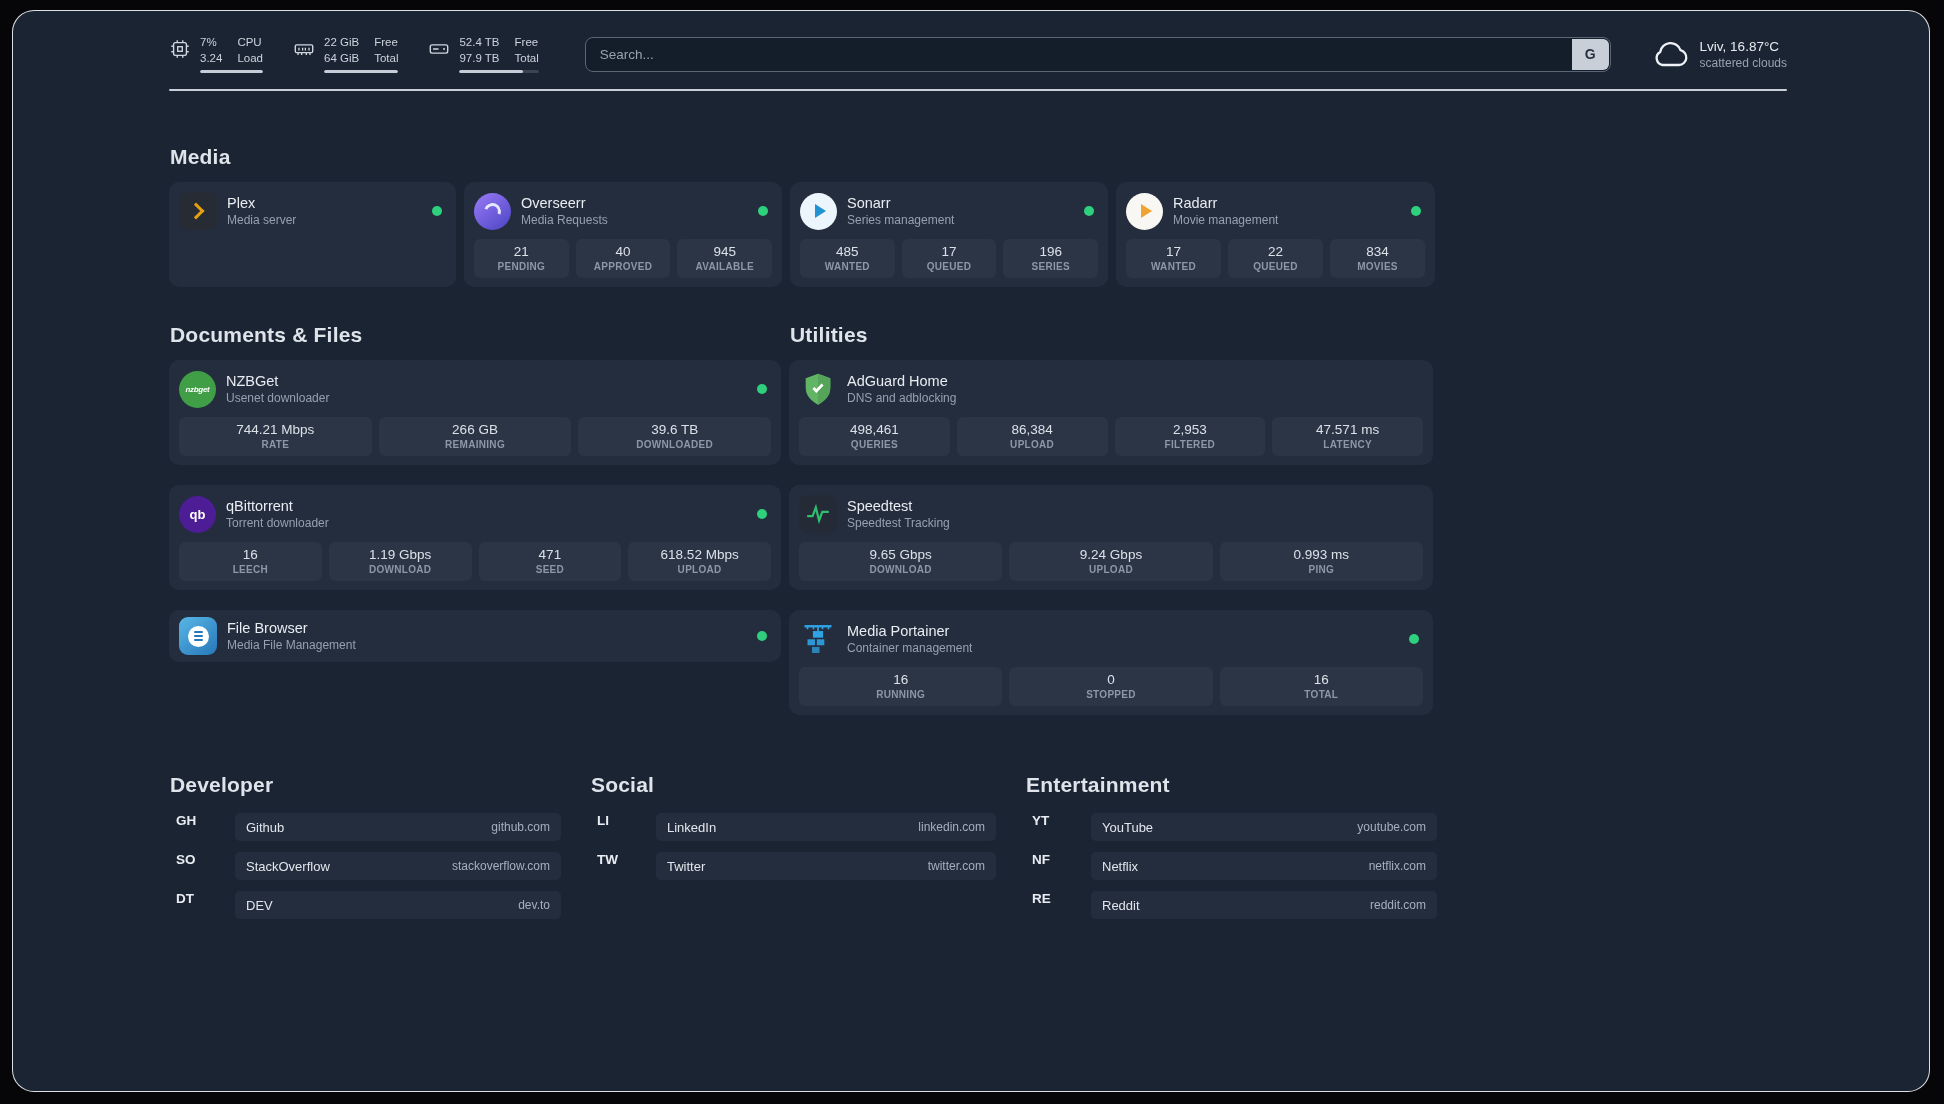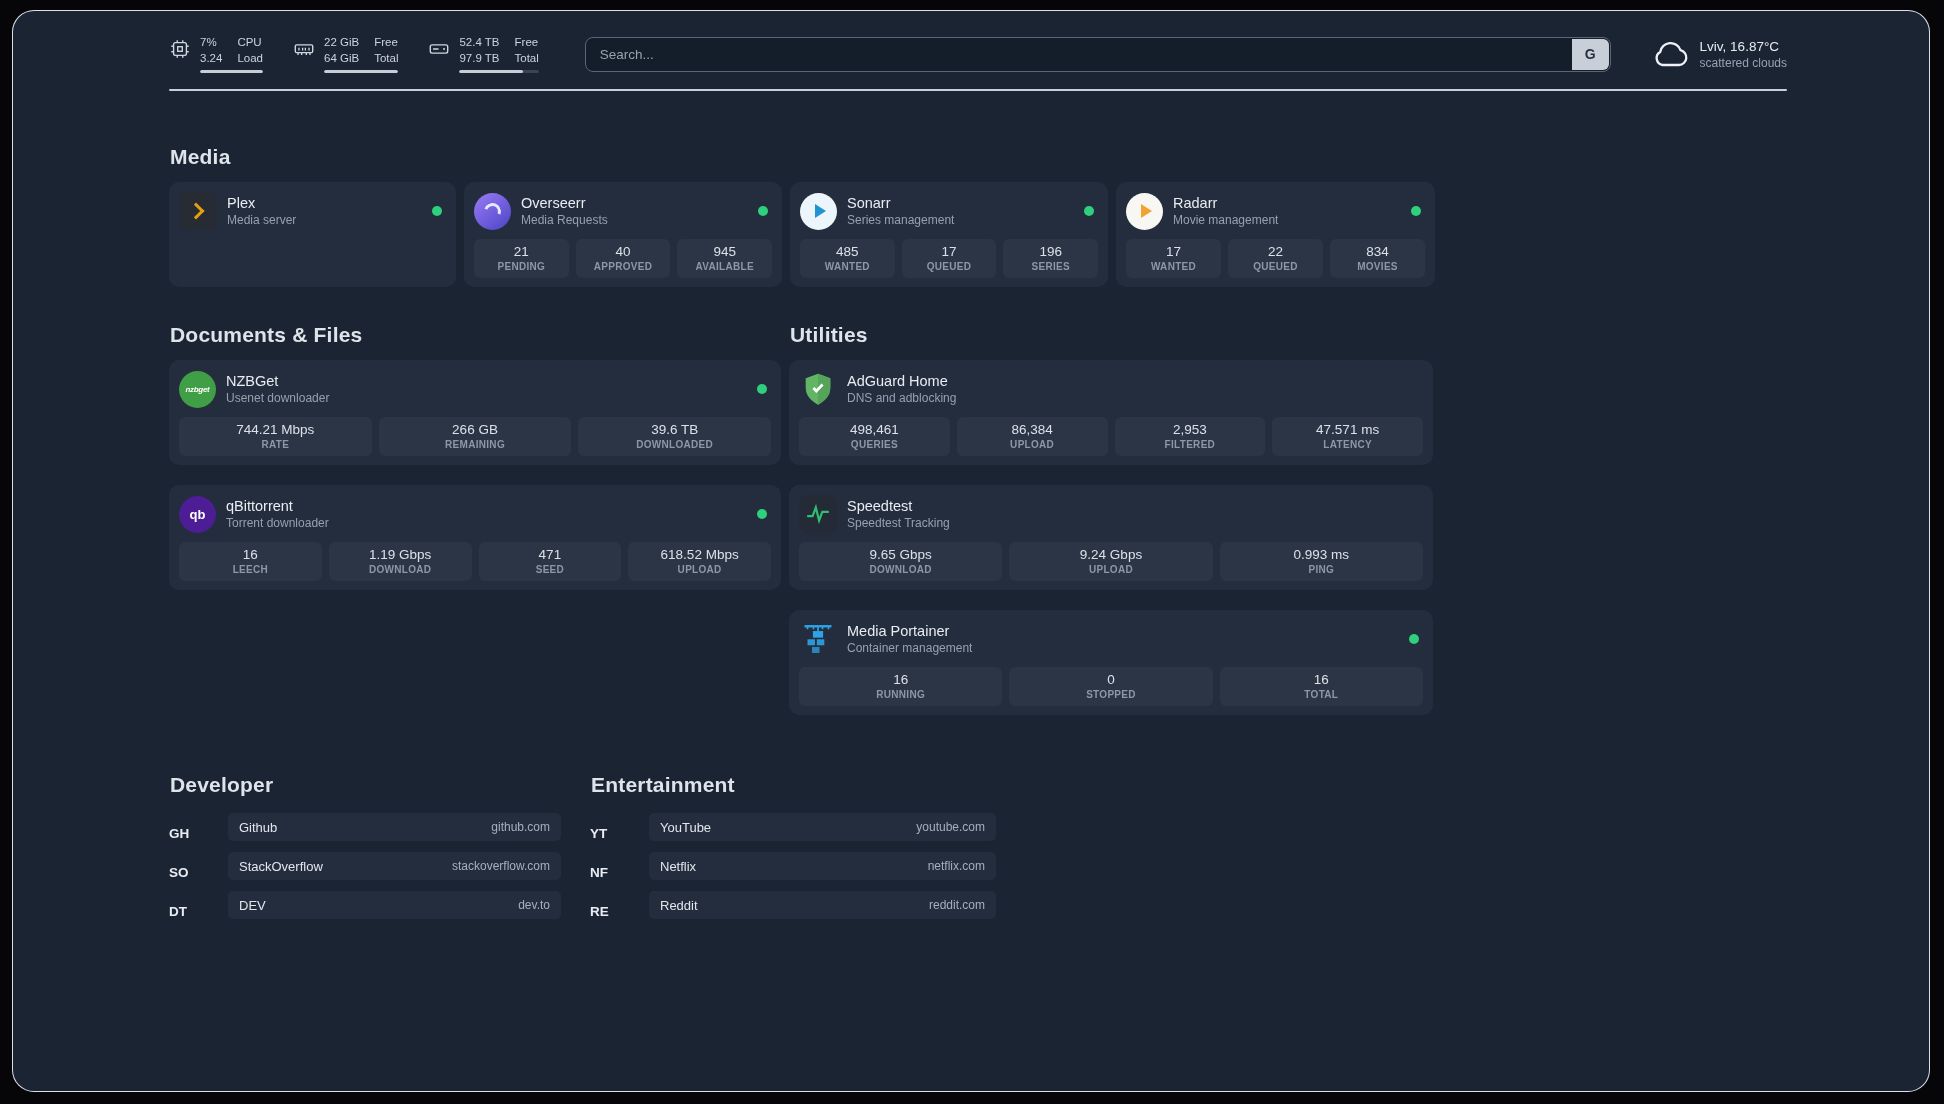--- a/index.html
+++ b/index.html
@@ -73,21 +73,21 @@
   .pause{display:flex;gap:2.5px;cursor:pointer;}
   .pause i{width:2.5px;height:9px;background:#eef1f5;}
   .player-time{margin-left:auto;font-size:11px;color:#e6eaef;}
   .player-progress-fill{position:absolute;left:0;bottom:0;height:4px;background:#dfe5ec;border-radius:0 2px 2px 0;}
   
   .twocol{display:grid;grid-template-columns:612px 644px;gap:8px;margin-top:36px;align-items:start;}
   .col-stack{display:flex;flex-direction:column;gap:20px;}
   
   .bookmarks{display:grid;grid-template-columns:392px 406px 412px;gap:29px;margin-top:58px;}
   .bookmarks h2.section{margin-bottom:16px;}
-  .bm-row{display:flex;align-items:flex-end;margin-bottom:11px;}
+  .bm-row{display:flex;align-items:flex-start;margin-bottom:11px;margin-left:7px;}
   .bm-abbr{width:59px;font-size:13.5px;font-weight:bold;color:#e9ecf1;}
   .bm-pill{flex:1;height:28px;background:#232d3d;border-radius:5px;display:flex;align-items:center;padding:0 11px;box-sizing:border-box;cursor:pointer;}
   .bm-name{font-size:13px;color:#e2e6ec;}
   .bm-domain{margin-left:auto;font-size:12px;color:#a6afbc;}
   
   .tile{width:38px;height:38px;border-radius:9px;display:flex;align-items:center;justify-content:center;flex:none;}
   .tile.plain{background:transparent;border-radius:0;}
   .circ{width:37px;height:37px;border-radius:50%;display:flex;align-items:center;justify-content:center;flex:none;}
   .icon-plex{background:#272b33;}
   .plex-chev{width:9px;height:9px;border-top:3.5px solid #e5a00d;border-right:3.5px solid #e5a00d;transform:rotate(45deg);margin-left:-4px;}
@@ -370,20 +370,36 @@
                   <div class="stat-value">471</div>
                   <div class="stat-label">SEED</div>
                 </div>
                 <div class="stat">
                   <div class="stat-value">618.52 Mbps</div>
                   <div class="stat-label">UPLOAD</div>
                 </div>
               </div>
           </div>
 
+          <div class="card slim">
+            <span class="dot"></span>
+            <div class="card-head">
+              <span class="tile icon-fb">
+                <span class="fb-circle">
+                    <i></i>
+                    <i></i>
+                    <i></i>
+                  </span>
+              </span>
+              <div>
+                <div class="card-name">File Browser</div>
+                <div class="card-sub">Media File Management</div>
+              </div>
+            </div>
+          </div>
 
         </div>
       </div>
 
       <div>
         <h2 class="section">Utilities</h2>
         <div class="col-stack">
 
           <div class="card">
             <div class="card-head">
@@ -506,20 +522,39 @@
             <div class="bm-row">
               <div class="bm-abbr">DT</div>
               <div class="bm-pill">
                 <span class="bm-name">DEV</span>
                 <span class="bm-domain">dev.to</span>
               </div>
             </div>
           </div>
       </div>
       <div>
+        <h2 class="section">Social</h2>
+        <div>
+            <div class="bm-row">
+              <div class="bm-abbr">LI</div>
+              <div class="bm-pill">
+                <span class="bm-name">LinkedIn</span>
+                <span class="bm-domain">linkedin.com</span>
+              </div>
+            </div>
+            <div class="bm-row">
+              <div class="bm-abbr">TW</div>
+              <div class="bm-pill">
+                <span class="bm-name">Twitter</span>
+                <span class="bm-domain">twitter.com</span>
+              </div>
+            </div>
+          </div>
+      </div>
+      <div>
         <h2 class="section">Entertainment</h2>
         <div>
             <div class="bm-row">
               <div class="bm-abbr">YT</div>
               <div class="bm-pill">
                 <span class="bm-name">YouTube</span>
                 <span class="bm-domain">youtube.com</span>
               </div>
             </div>
             <div class="bm-row">

